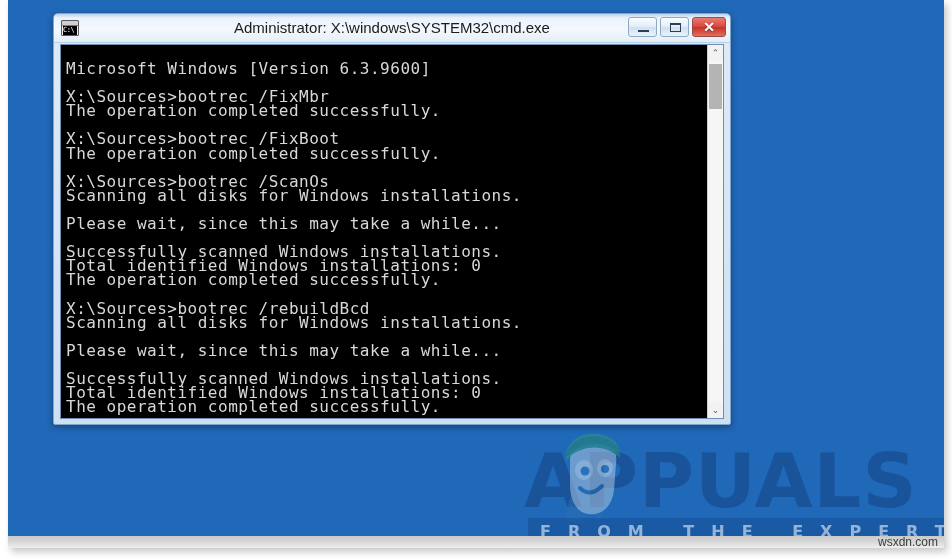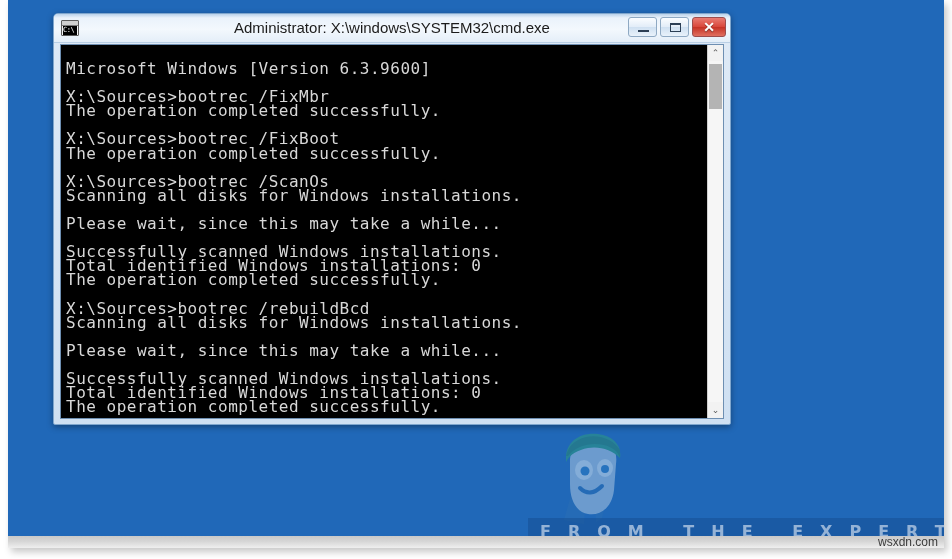--- a/index.html
+++ b/index.html
@@ -273,20 +273,21 @@
   }
 </style>
 </head>
 <body>
 
 <div id="screen">
 
   <div id="desktop">
 
     <div id="watermark">
+      <div id="wm-word">APPUALS</div>
       <svg id="wm-mascot" viewBox="0 0 70 96">
         <g opacity="0.50">
           <path d="M8 88 L16 60 L30 62 L28 92 Z" fill="#2a6fb5"></path>
           <path d="M46 86 L52 58 L38 58 L40 90 Z" fill="#2a6fb5"></path>
           <path d="M14 30 C14 12 26 2 38 3 C54 4 62 16 60 32 L58 58 C56 76 44 84 32 82 C20 80 14 68 14 52 Z" fill="#b7cfe4"></path>
           <path d="M10 26 C10 8 26 0 42 2 C58 4 66 14 64 26 C56 18 44 14 32 16 C22 18 14 22 10 30 Z" fill="#2f9e79"></path>
           <path d="M12 24 C20 14 34 10 48 13 C56 15 62 19 64 26 L64 18 C58 8 44 2 30 5 C18 8 12 15 10 24 Z" fill="#28886a"></path>
           <ellipse cx="28" cy="38" rx="9" ry="10" fill="#e8f1f8"></ellipse>
           <ellipse cx="49" cy="36" rx="8" ry="9" fill="#e8f1f8"></ellipse>
           <circle cx="29" cy="39" r="4.5" fill="#2f7fc4"></circle>

